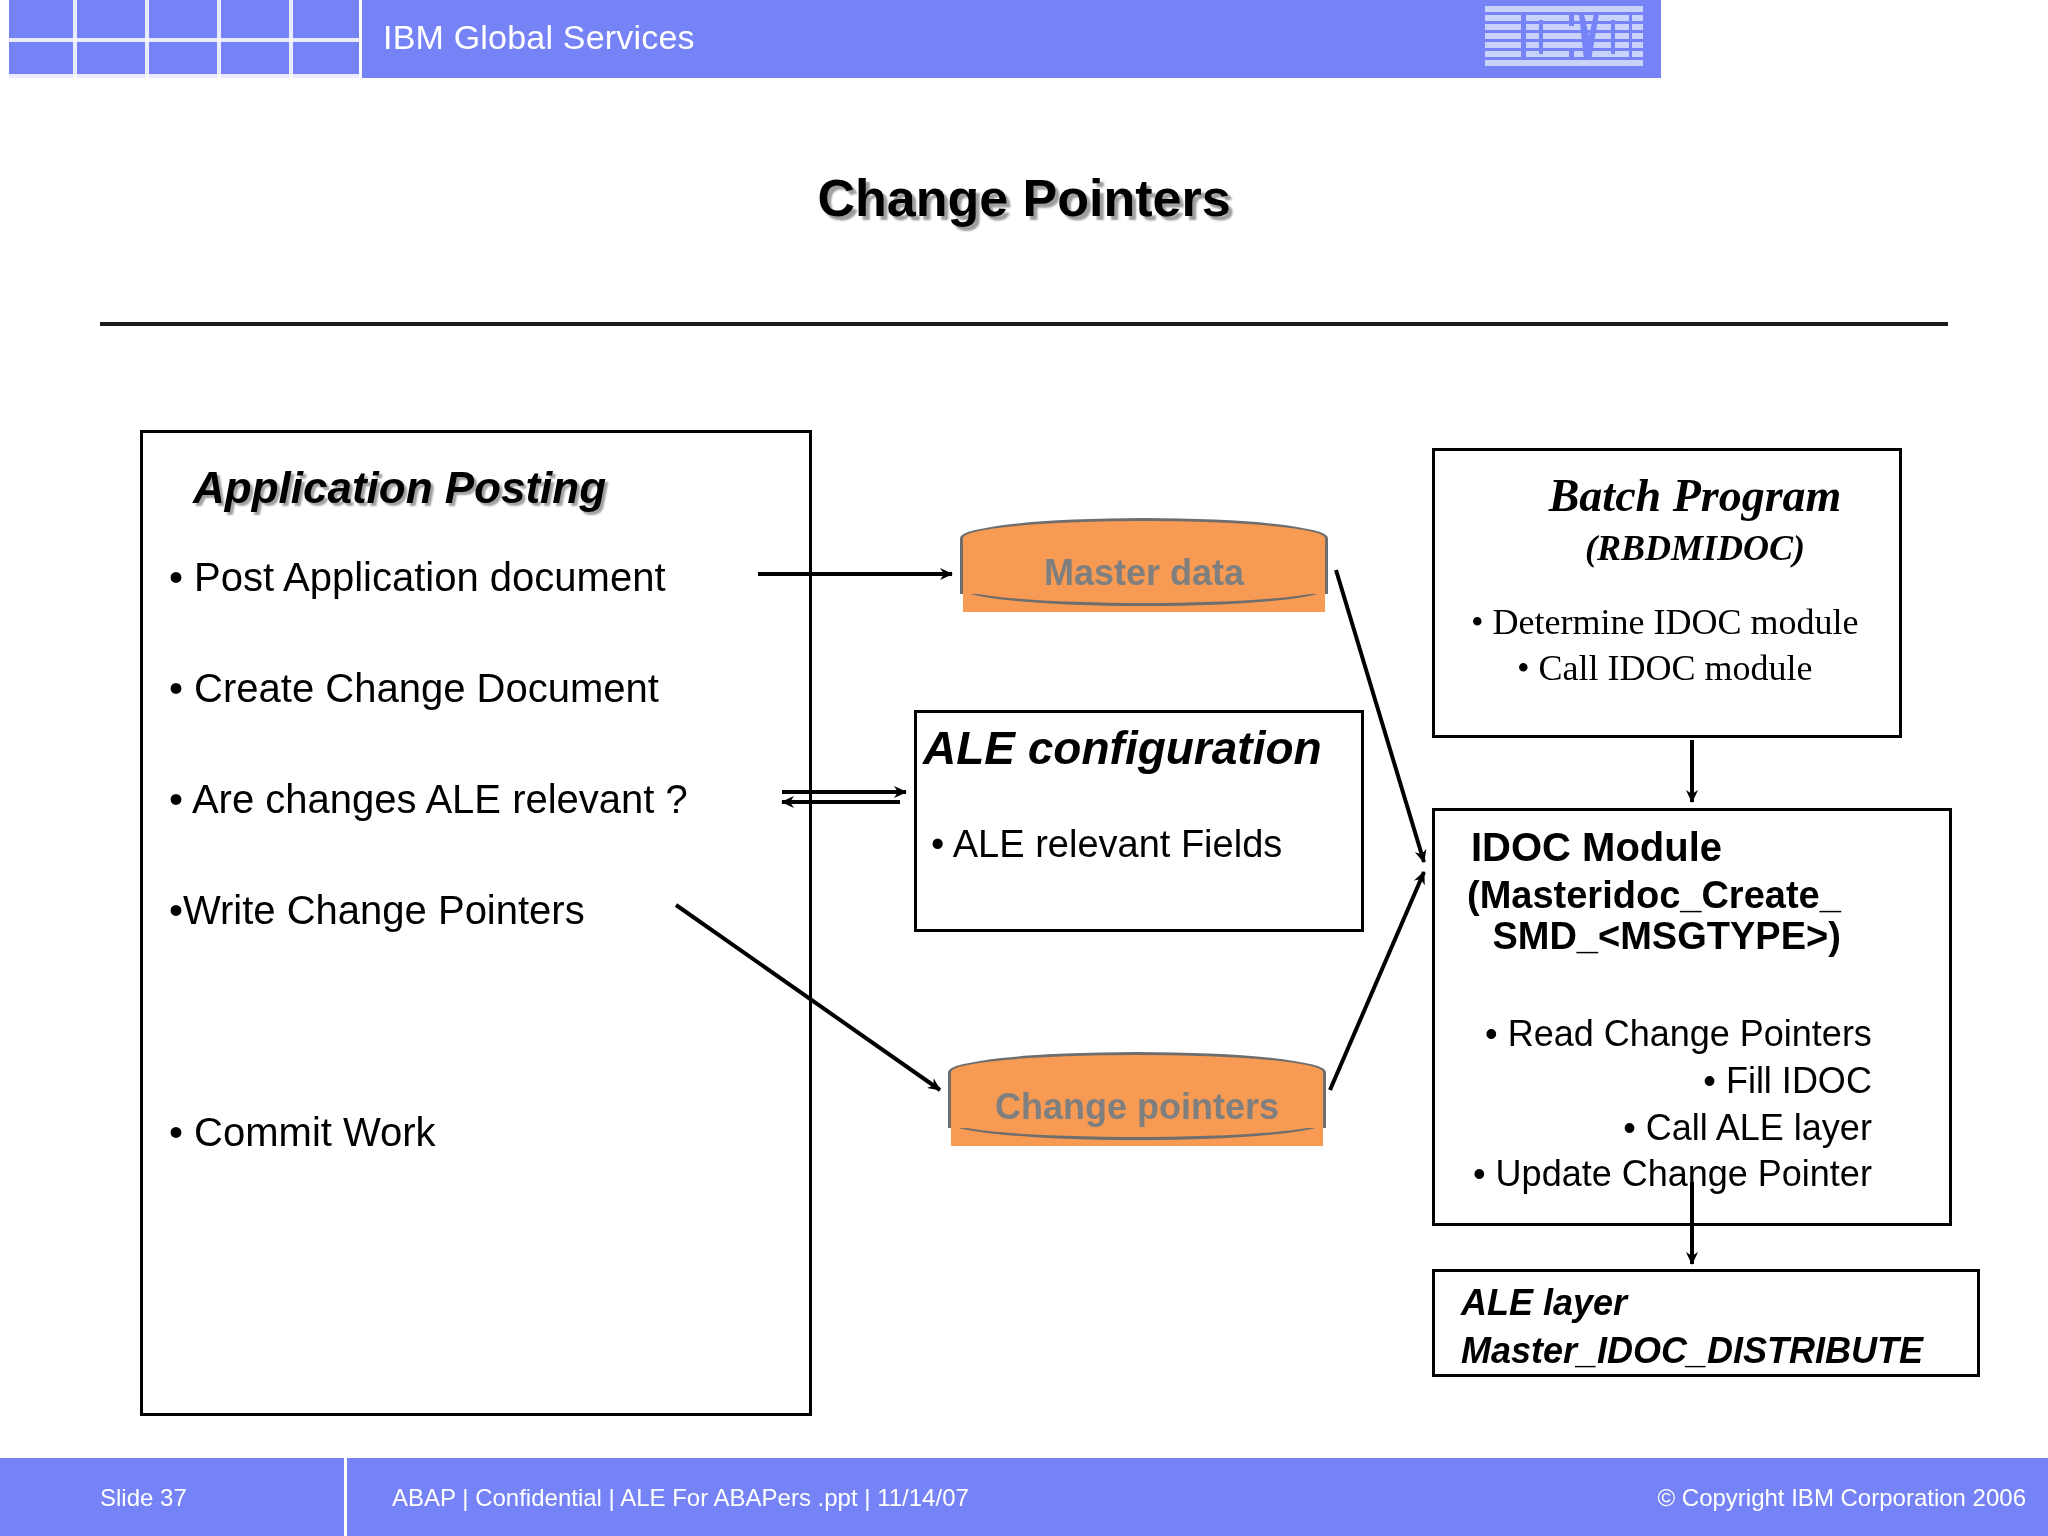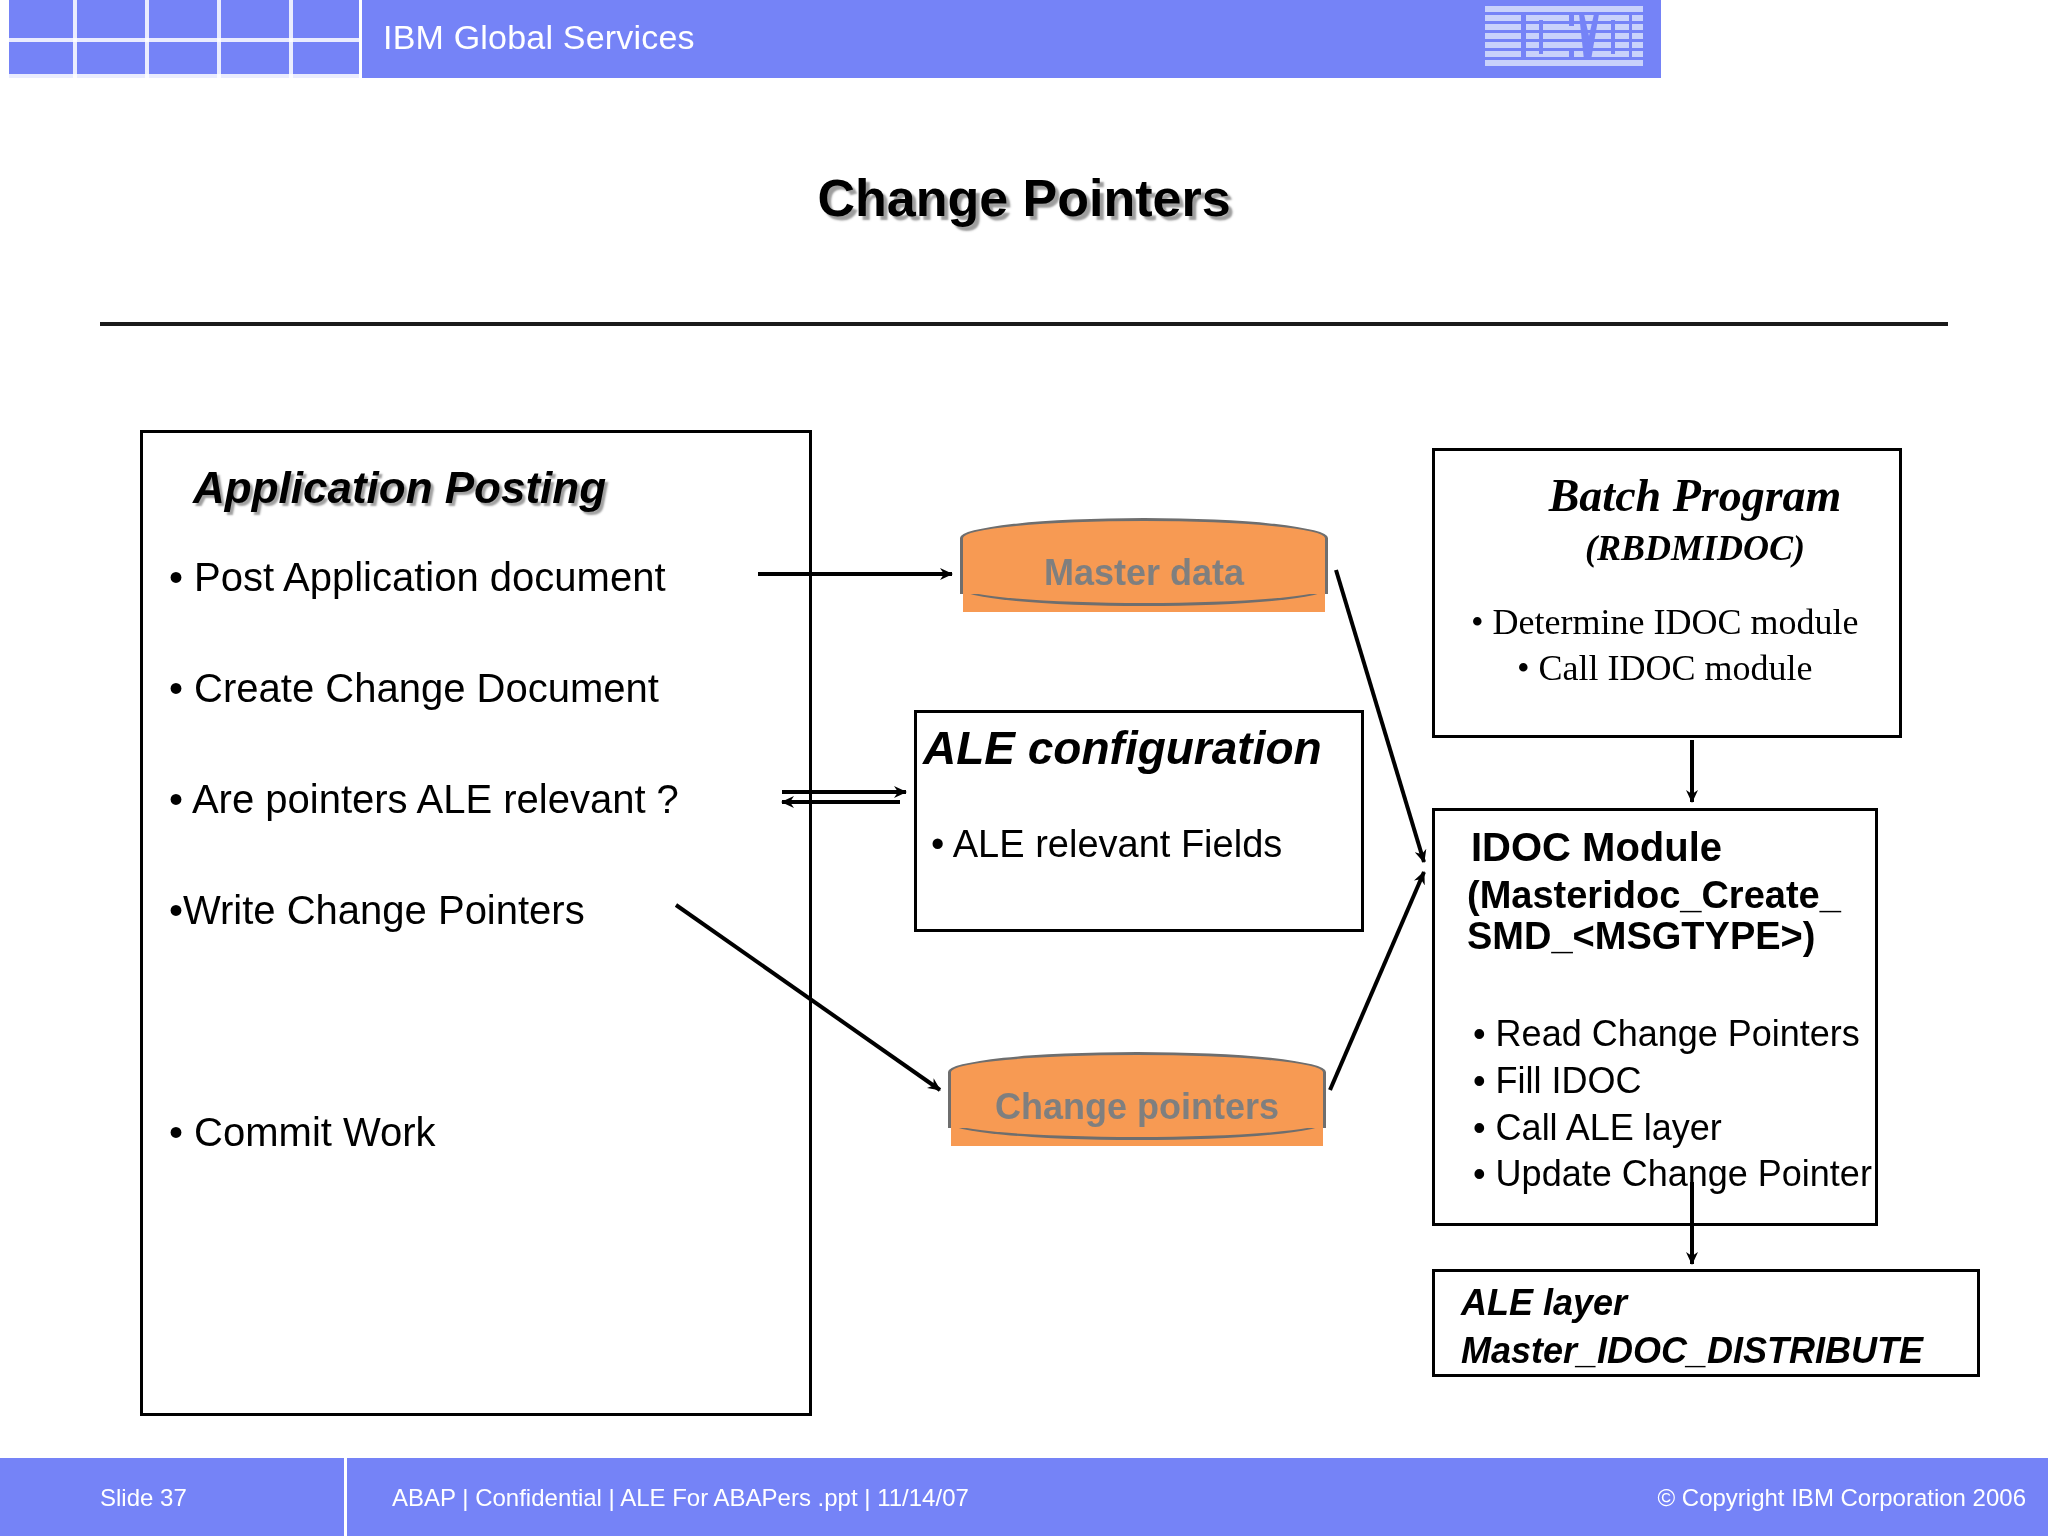--- a/index.html
+++ b/index.html
@@ -53,21 +53,21 @@
   #ale-list .bullet{font-size:38px;}
 
   
   #batch-box{left:1432px;top:448px;width:470px;height:290px;font-family:Liberation Serif, serif;}
   #batch-title{position:absolute;left:0;top:18px;width:520px;text-align:center;font-size:46px;}
   #batch-sub{position:absolute;left:0;top:76px;width:520px;text-align:center;font-size:36px;font-weight:bold;font-style:italic;}
   #batch-list{position:absolute;left:36px;top:148px;}
   #batch-list .bullet{font-size:36px;line-height:1.28;text-align:center;}
 
   
-  #idoc-box{left:1432px;top:808px;width:446px;height:418px;}
+  #idoc-box{left:1432px;top:808px;width:520px;height:418px;text-align:right;}
   #idoc-title{position:absolute;left:36px;top:14px;font-size:40px;font-weight:bold;font-style:normal;}
   #idoc-sub{position:absolute;left:32px;top:64px;font-size:38px;font-weight:bold;line-height:1.08;white-space:nowrap;}
   #idoc-list{position:absolute;left:38px;top:200px;}
   #idoc-list .bullet{font-size:36px;line-height:1.3;}
 
   
   #alelayer-box{left:1432px;top:1269px;width:548px;height:108px;}
   #alelayer-l1{position:absolute;left:26px;top:10px;font-size:36px;font-weight:bold;font-style:italic;}
   #alelayer-l2{position:absolute;left:26px;top:58px;font-size:36px;font-weight:bold;font-style:italic;white-space:nowrap;}
 
@@ -134,21 +134,21 @@
   </div>
 
   <div class="slide-title">Change Pointers</div>
   <div class="title-rule"></div>
 
   <div class="box" id="app-box">
     <div class="bx-head shadowed" id="app-title">Application Posting</div>
     <div id="app-list">
       <div class="bullet">• Post Application document</div>
       <div class="bullet">• Create Change Document</div>
-      <div class="bullet">• Are pointers ALE relevant ?</div>
+      <div class="bullet">• Are changes ALE relevant ?</div>
       <div class="bullet">•Write Change Pointers</div>
       <div class="bullet">&nbsp;</div>
       <div class="bullet">• Commit Work</div>
     </div>
   </div>
 
   <div class="box" id="ale-box">
     <div class="bx-head" id="ale-title">ALE configuration</div>
     <div id="ale-list">
       <div class="bullet">• ALE relevant Fields</div>

